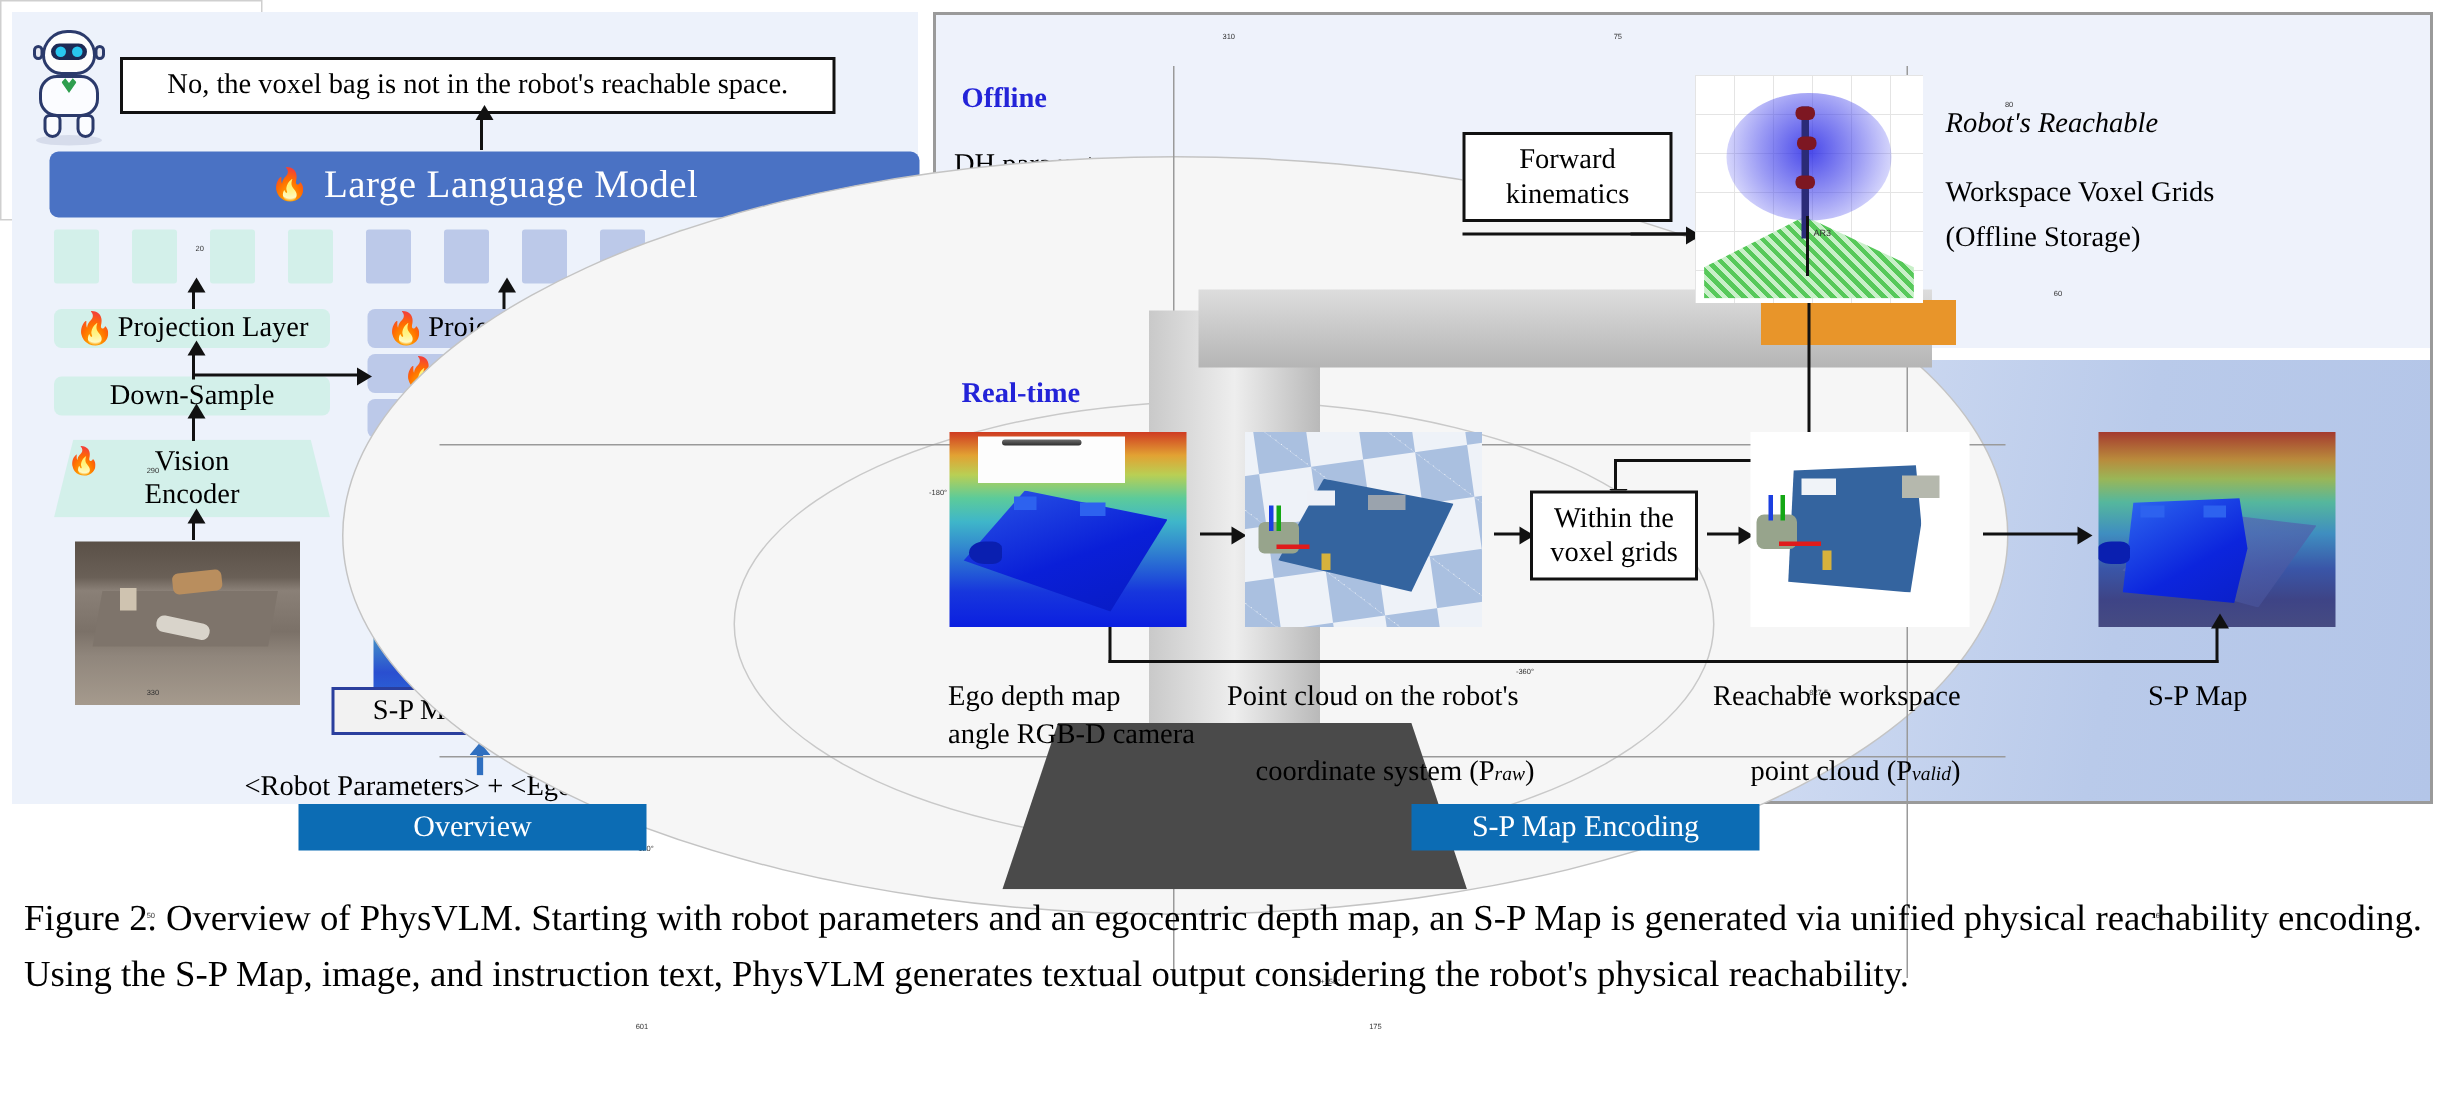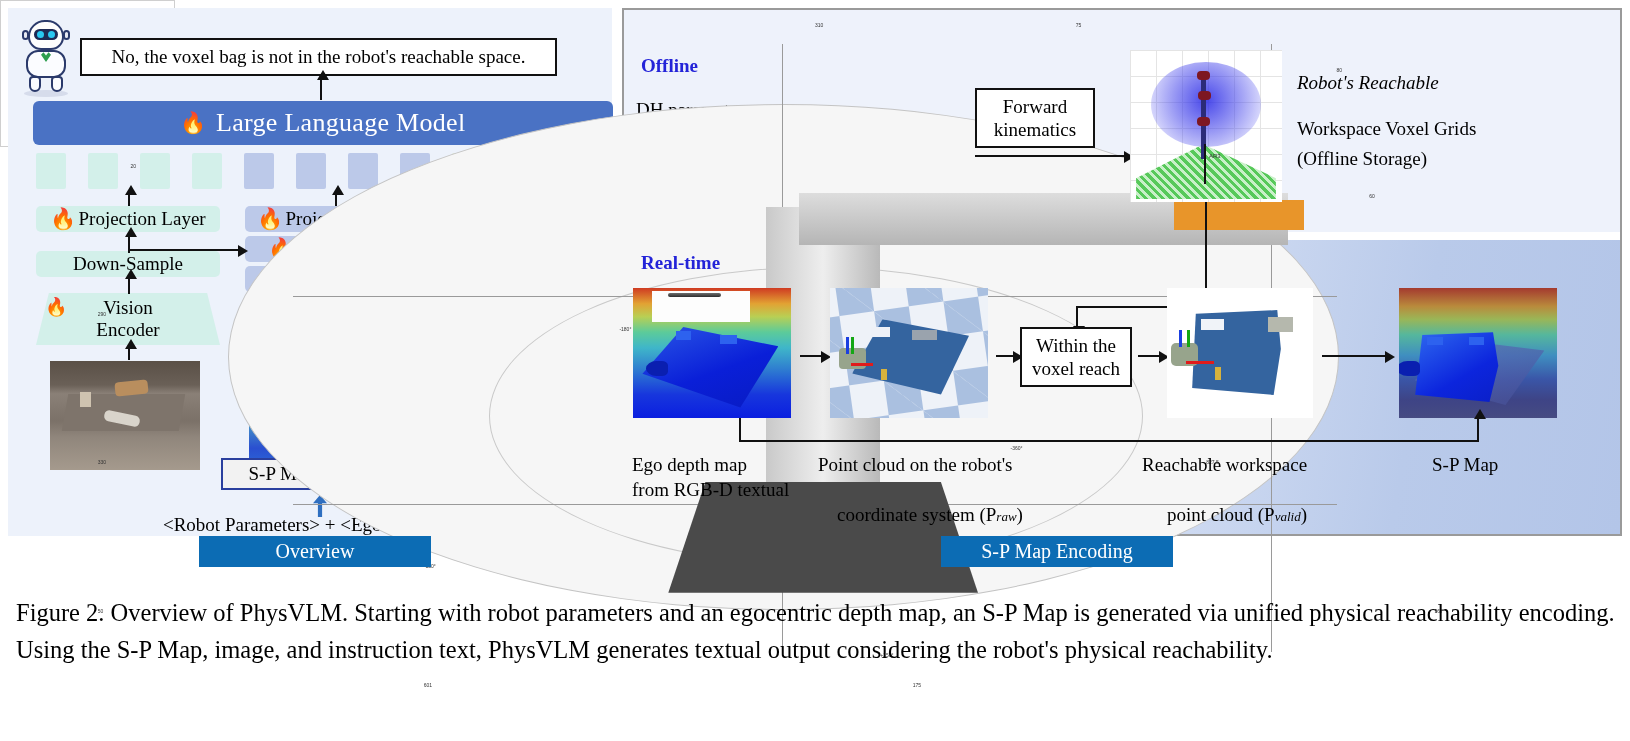--- a/index.html
+++ b/index.html
@@ -127,21 +127,21 @@
   #voxel-img .ground{position:absolute;left:4%;top:62%;width:92%;height:36%;
       clip-path:polygon(48% 0,100% 62%,100% 100%,0 100%,0 62%);
       background:repeating-linear-gradient(45deg,#57c95a 0 3px,#c9f0c9 3px 6px);}
   #voxel-img .robot{position:absolute;left:47%;top:14%;width:5px;height:58%;
       background:#2b2b78;}
   #voxel-img .j{position:absolute;width:13px;height:9px;background:#7d1722;border-radius:4px;}
   #voxel-img .axis{position:absolute;left:49%;top:62%;width:2px;height:26%;background:#111;}
   #voxel-img .tag{position:absolute;left:52%;top:68%;font-size:6px;color:#333;
       font-family:"Liberation Sans",sans-serif;}
 
-  #fk-box{position:absolute;left:975px;top:88px;width:120px;height:60px;
+  #fk-box{position:absolute;left:975px;top:88px;width:140px;height:60px;
       border:2px solid #111;background:#fff;box-sizing:border-box;
       display:flex;align-items:center;justify-content:center;text-align:center;
       font-size:19px;line-height:23px;}
 
   #ego-img{left:633px;top:288px;width:158px;height:130px;
       background:linear-gradient(180deg,#cf3b22 0%,#e2a233 12%,#b9cf54 22%,#5ccb9a 34%,#3fb6c9 46%,#2f7fd0 62%,#1736dd 82%,#0b1fe0 100%);}
   #ego-img .plate{position:absolute;left:6%;top:30%;width:86%;height:62%;
       background:linear-gradient(160deg,#2a57e6,#0a1fd8 55%,#081bc2);
       clip-path:polygon(30% 0,100% 24%,72% 100%,0 58%);}
   #ego-img .cam{position:absolute;left:12%;top:2%;width:62%;height:24%;background:#fdfdfd;}
@@ -438,21 +438,21 @@
     <div class="axb"></div>
     <div class="axg"></div>
     <div class="axr"></div>
   </div>
 
   <div class="h-arrow" style="left:996px;top:355px;width:18px;"></div>
 
   <div id="within-box">
     <span>
       <span style="display:block;">Within the</span>
-      <span style="display:block;">voxel reach</span>
+      <span style="display:block;">voxel grids</span>
     </span>
   </div>
 
   <div class="h-arrow" style="left:1138px;top:355px;width:22px;"></div>
 
   <div id="valid-img" class="imgbox">
     <div class="tbl"></div>
     <div class="wsq"></div>
     <div class="gsq"></div>
     <div class="ysq"></div>
@@ -470,21 +470,21 @@
     <div class="nub"></div>
     <div class="sq1"></div>
     <div class="sq2"></div>
   </div>
 
   <div class="plain-line" style="left:739px;top:418px;width:2px;height:24px;"></div>
   <div class="plain-line" style="left:739px;top:440px;width:740px;height:2px;"></div>
   <div class="v-arrow" style="left:1477px;top:418px;height:24px;"></div>
 
   <div class="txt" style="left:632px;top:452px;">Ego depth map</div>
-  <div class="txt" style="left:632px;top:477px;">from RGB-D textual</div>
+  <div class="txt" style="left:632px;top:477px;">angle RGB-D camera</div>
 
   <div class="txt" style="left:818px;top:452px;">Point cloud on the robot's</div>
   <div class="txt" style="left:818px;top:477px;">
     <span>coordinate system (P</span><span style="font-size:13px;font-style:italic;">raw</span><span>)</span>
   </div>
 
   <div class="txt" style="left:1142px;top:452px;">Reachable workspace</div>
   <div class="txt" style="left:1148px;top:477px;">
     <span>point cloud (P</span><span style="font-size:13px;font-style:italic;">valid</span><span>)</span>
   </div>

